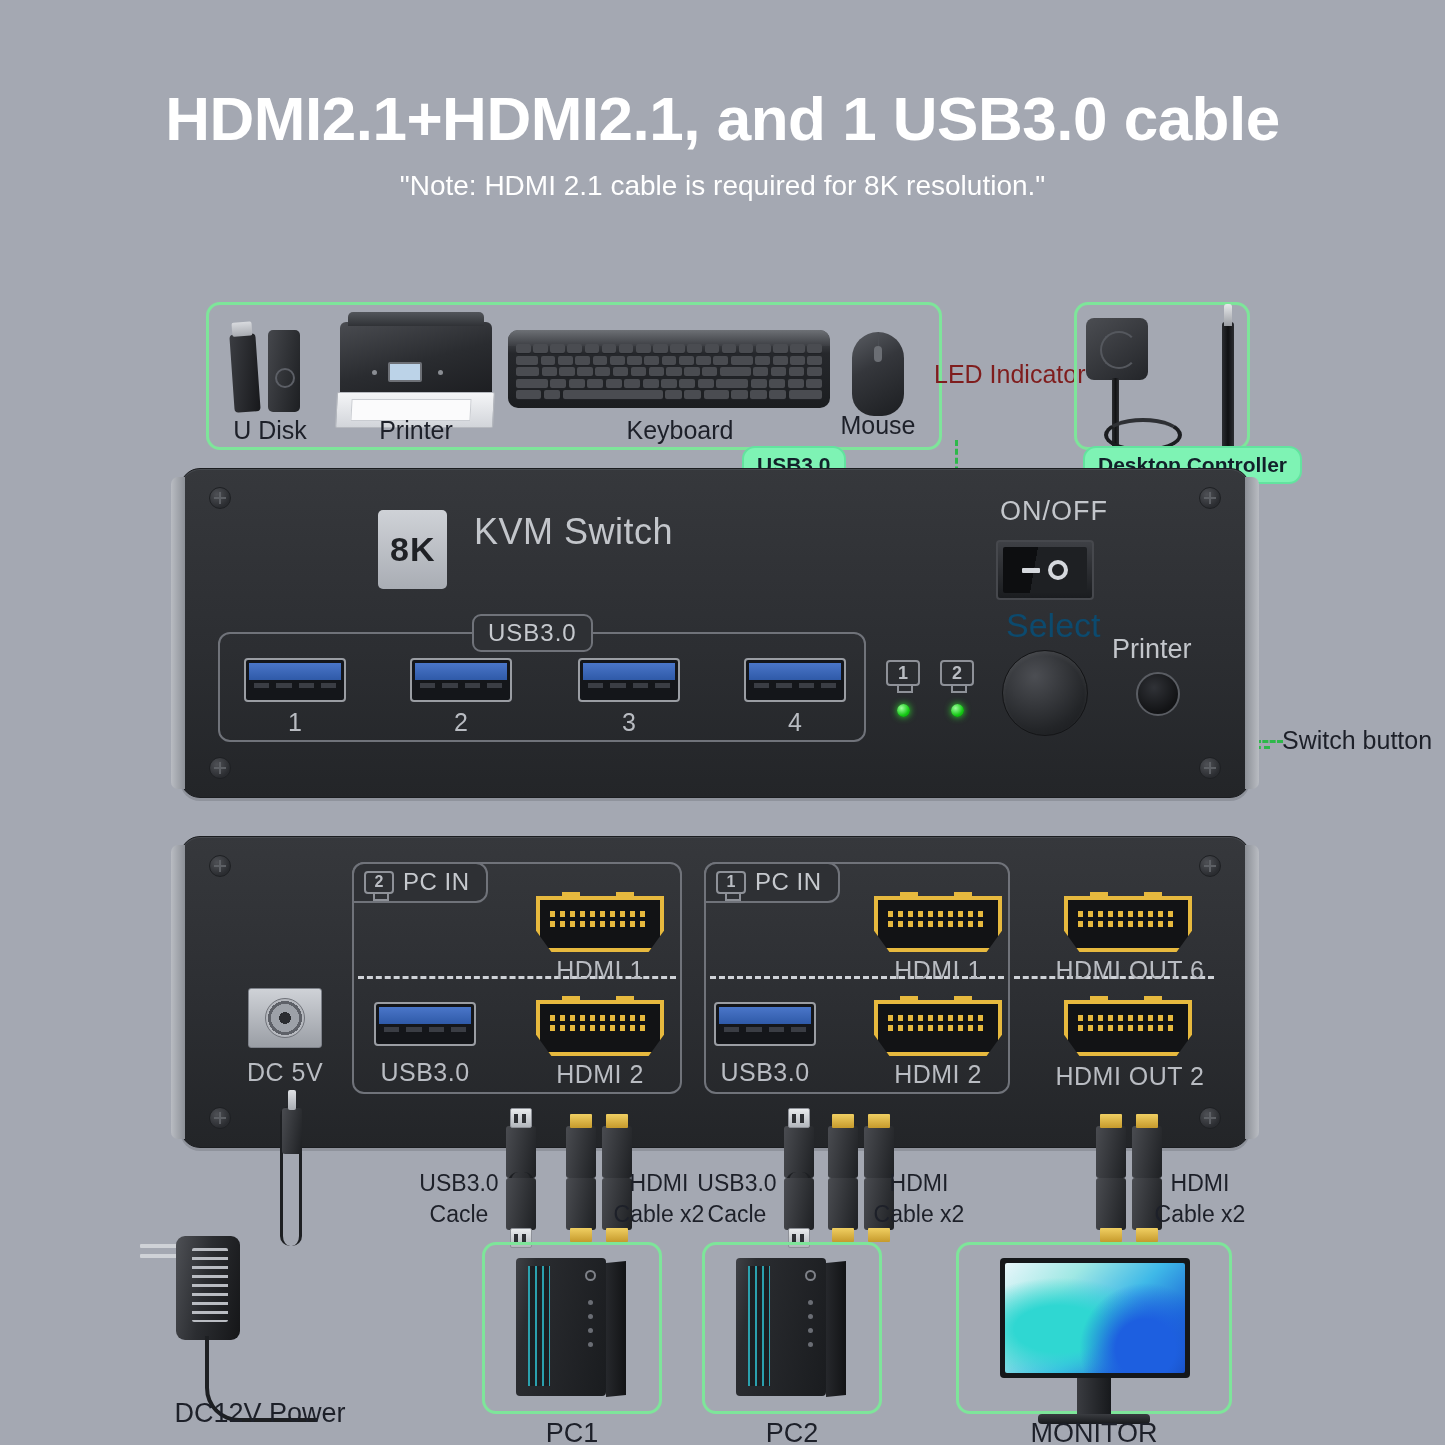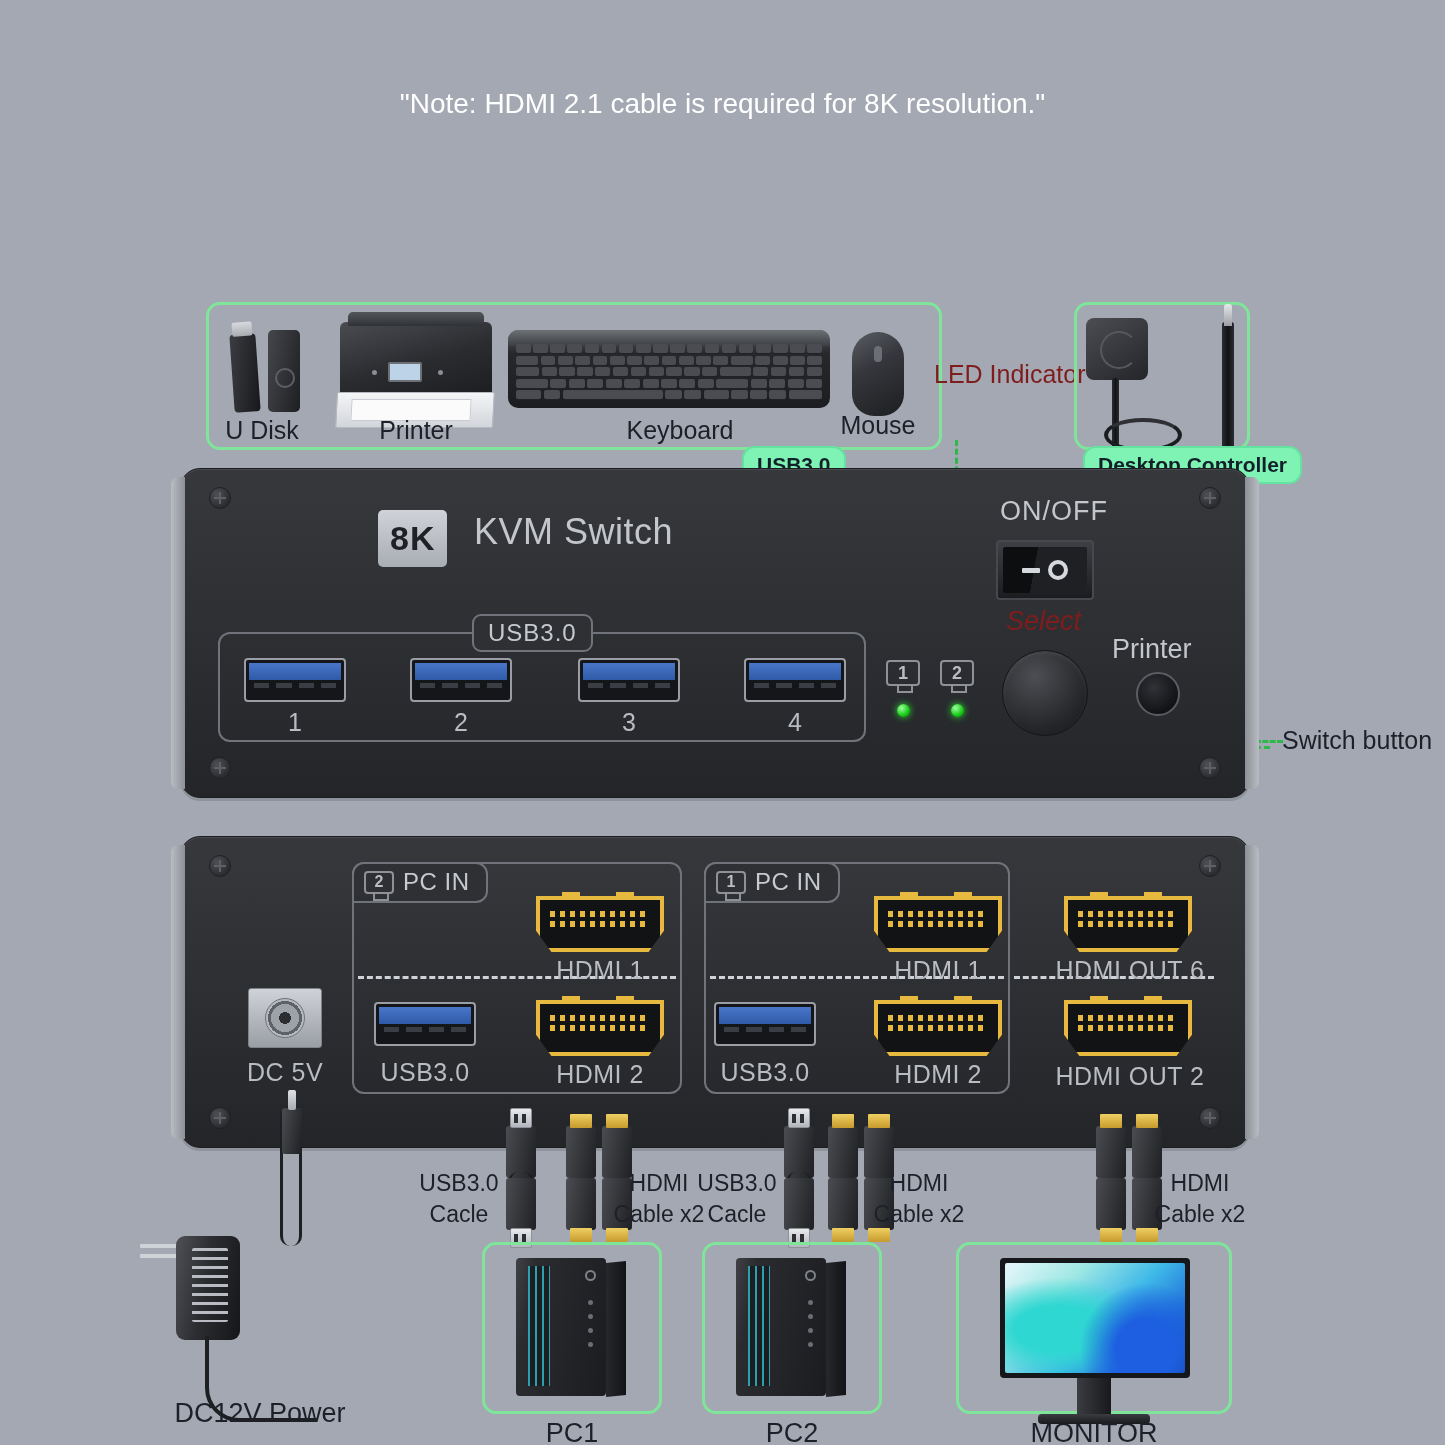--- a/index.html
+++ b/index.html
@@ -114,21 +114,21 @@
     background:radial-gradient(circle at 35% 32%,#4e5055,#2a2c30 70%);
     border:1px solid #1e2023; }
   .screw:before,.screw:after { content:""; position:absolute; left:50%; top:50%;
     width:12px; height:2px; background:#5d6065; margin:-1px 0 0 -6px; }
   .screw:after { transform:rotate(90deg); }
 
   
   #front-panel { left:180px; top:468px; width:1070px; height:330px; }
   .brand-8k { position:absolute; left:378px; top:510px;
     background:linear-gradient(#cfd2d7,#a9adb4); color:#1f2125;
-    font-size:34px; font-weight:700; padding:9px 12px; border-radius:5px; letter-spacing:1px; }
+    font-size:34px; font-weight:700; padding:20px 12px; border-radius:5px; letter-spacing:1px; }
   .brand-text { position:absolute; left:474px; top:511px; font-size:36px; color:#c3c6cb;
     font-weight:400; letter-spacing:0.5px; }
 
   .usb-group { position:absolute; left:218px; top:632px; width:648px; height:110px;
     border:2px solid #70737a; border-radius:12px; }
   .usb-group-label { position:absolute; left:472px; top:614px;
     background:#2e3034; border:2px solid #70737a; border-radius:9px;
     padding:3px 14px; font-size:24px; color:#c6c9ce; letter-spacing:1px; }
   .usbA { position:absolute; width:102px; height:44px; background:#14161a;
     border:2px solid #9a9da3; border-radius:4px; padding:3px; }
@@ -139,21 +139,21 @@
 
   .onoff-label { position:absolute; left:1000px; top:496px; font-size:27px; color:#c3c6cb; letter-spacing:1px; }
   .rocker { position:absolute; left:996px; top:540px; width:98px; height:60px;
     background:linear-gradient(#3e4045,#1a1c1f); border-radius:4px; padding:5px;
     border:2px solid #46484d; }
   .rocker-inner { width:100%; height:100%; background:linear-gradient(100deg,#0d0e10 0 38%,#1e2023 38%);
     border-radius:2px; display:flex; align-items:center; justify-content:center; gap:8px; }
   .rocker-bar { width:18px; height:5px; background:#d5d8dd; border-radius:1px; }
   .rocker-o { width:20px; height:20px; border:4px solid #d5d8dd; border-radius:50%; }
 
-  .select-label { position:absolute; left:1006px; top:606px; font-size:27px; color:#7f1d1d;font-style:italic; }
+  .select-label { position:absolute; left:1006px; top:606px; font-size:34px; color:#0c4a6e; }
   .knob { position:absolute; left:1002px; top:650px; width:86px; height:86px; border-radius:50%;
     background:radial-gradient(circle at 38% 30%,#4c4e53,#232528 68%,#17181b);
     border:1px solid #141517; box-shadow:inset 0 2px 4px rgba(255,255,255,.08); }
 
   .control-label { position:absolute; left:1112px; top:634px; font-size:27px; color:#c3c6cb; }
   .ctrl-jack-port { position:absolute; left:1136px; top:672px; width:44px; height:44px; border-radius:50%;
     background:radial-gradient(circle at 40% 34%,#303237,#121315 70%); border:2px solid #5a5d63; }
 
   .mon-ind { position:absolute; width:34px; height:26px; border:2px solid #8e9198;
     border-radius:4px; color:#b9bcc2; font-size:18px; font-weight:700;
@@ -239,28 +239,29 @@
   .monitor-neck { position:absolute; left:1077px; top:1378px; width:34px; height:40px;
     background:linear-gradient(90deg,#3a3c41,#17191c); }
   .monitor-foot { position:absolute; left:1038px; top:1414px; width:112px; height:10px;
     background:linear-gradient(#3a3c41,#17191c); border-radius:4px; }
   .dev-label { position:absolute; font-size:27px; color:#1d2029; text-align:center; }
 </style>
 </head>
 <body>
 
 <div class="title-block">
+  <div class="title-line">HDMI2.1+HDMI2.1, and 1 USB3.0 cable</div>
   <div class="subtitle">"Note: HDMI 2.1 cable is required for 8K resolution."</div>
 </div>
 
 <div class="gbox" id="periph-box"></div>
 
 <div class="udisk-a"></div>
 <div class="udisk-b"></div>
-<div class="periph-label" style="left:207px;top:416px;width:110px;">U Disk</div>
+<div class="periph-label" style="left:215px;top:416px;width:110px;">U Disk</div>
 
 <div class="printer">
   <div class="printer-lid"></div>
   <div class="printer-screen"></div>
   <div class="printer-dot" style="left:32px;top:48px;"></div>
   <div class="printer-dot" style="left:98px;top:48px;"></div>
 </div>
 <div class="printer-tray">
   <div class="printer-paper"></div>
 </div>

